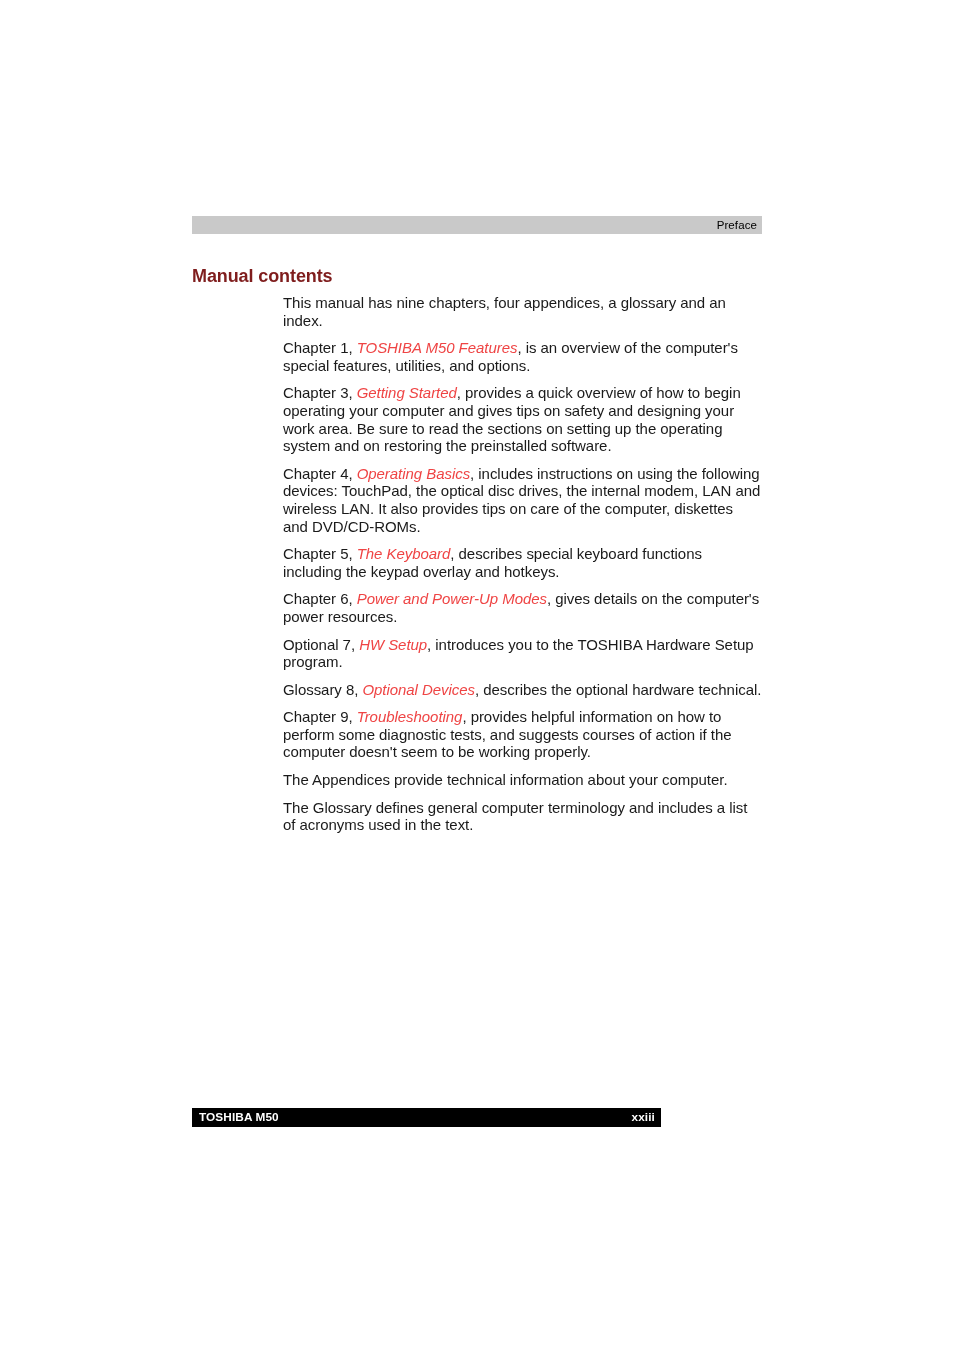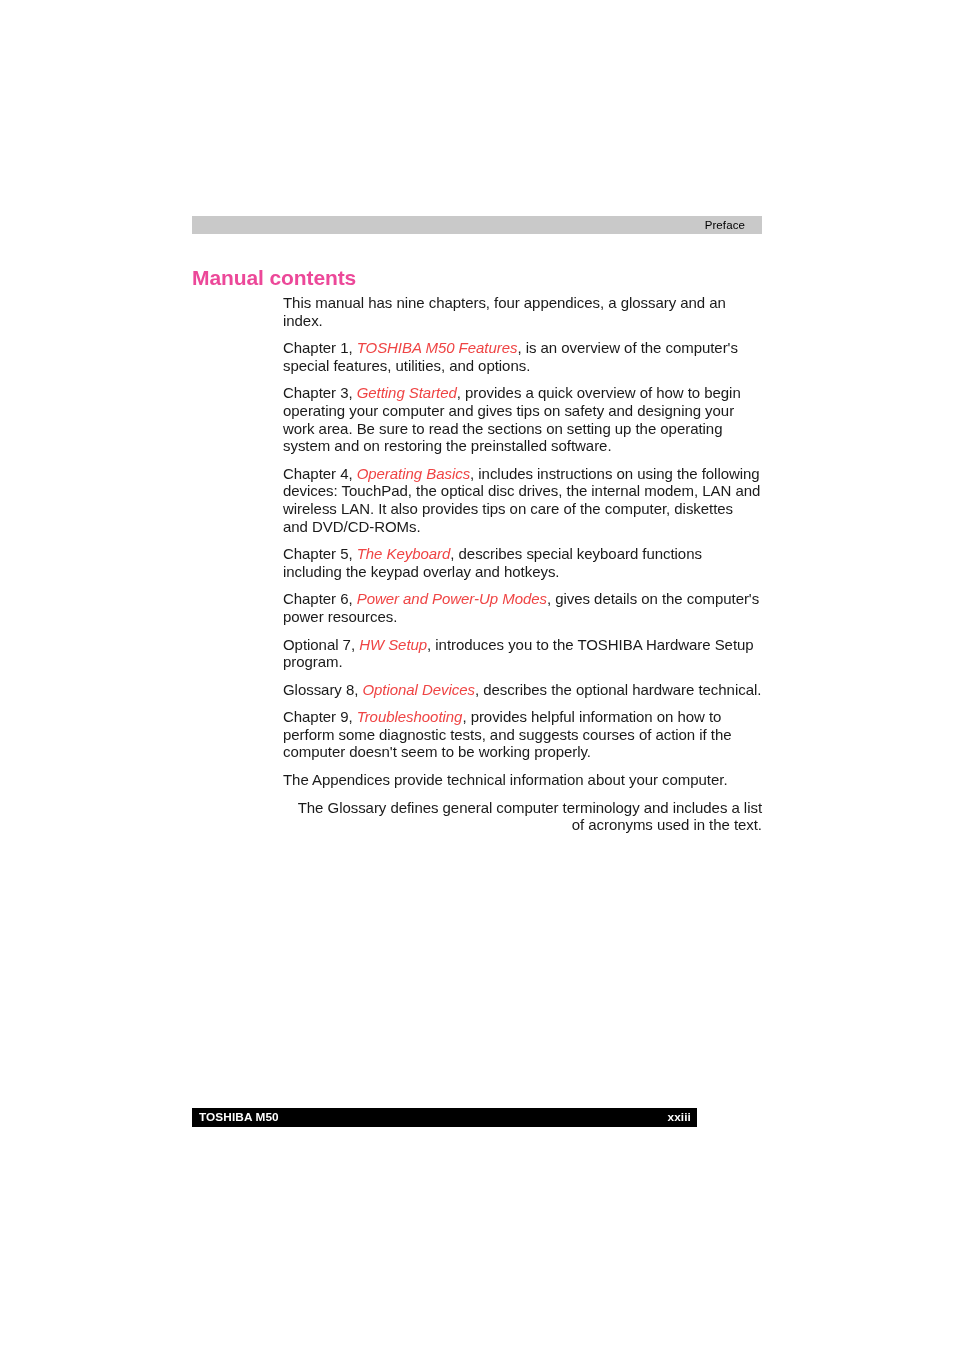--- a/index.html
+++ b/index.html
@@ -30,38 +30,38 @@
     position: absolute;
     left: 192px;
     top: 216px;
     width: 570px;
     height: 18px;
     background: #c9c9c9;
     box-sizing: border-box;
     display: flex;
     align-items: center;
     justify-content: flex-end;
-    padding-right: 17px;
+    padding-right: 5px;
   }
   .header-bar .header-text {
     font-size: 11.5px;
     line-height: 13px;
     color: #000000;
     letter-spacing: 0.1px;
   }
 
   
   .section-heading {
     position: absolute;
     left: 192px;
     top: 251px;
-    font-size: 21px;
+    font-size: 18px;
     line-height: 26px;
     font-weight: bold;
-    color: #ec4899;
+    color: #7f1d1d;
     letter-spacing: -0.1px;
     white-space: nowrap;
   }
 
   
   .body-block {
     position: absolute;
     left: 283px;
     top: 294px;
     width: 479px;
@@ -69,33 +69,32 @@
   .body-block p {
     margin: 0 0 10px 0;
     font-size: 15px;
     line-height: 17.6px;
     color: #1a1a1a;
     text-align: left;
     letter-spacing: -0.05px;
   }
   .body-block p:last-child {
     margin-bottom: 0;
-    text-align: right;
   }
   .xref {
     color: #ef4444;
     font-style: italic;
   }
 
   
   .footer-bar {
     position: absolute;
     left: 192px;
     top: 1108px;
-    width: 505px;
+    width: 469px;
     height: 19px;
     background: #000000;
     box-sizing: border-box;
     display: flex;
     align-items: center;
     justify-content: space-between;
     padding: 0 6px 0 7px;
   }
   .footer-bar .footer-text {
     font-size: 11.8px;

